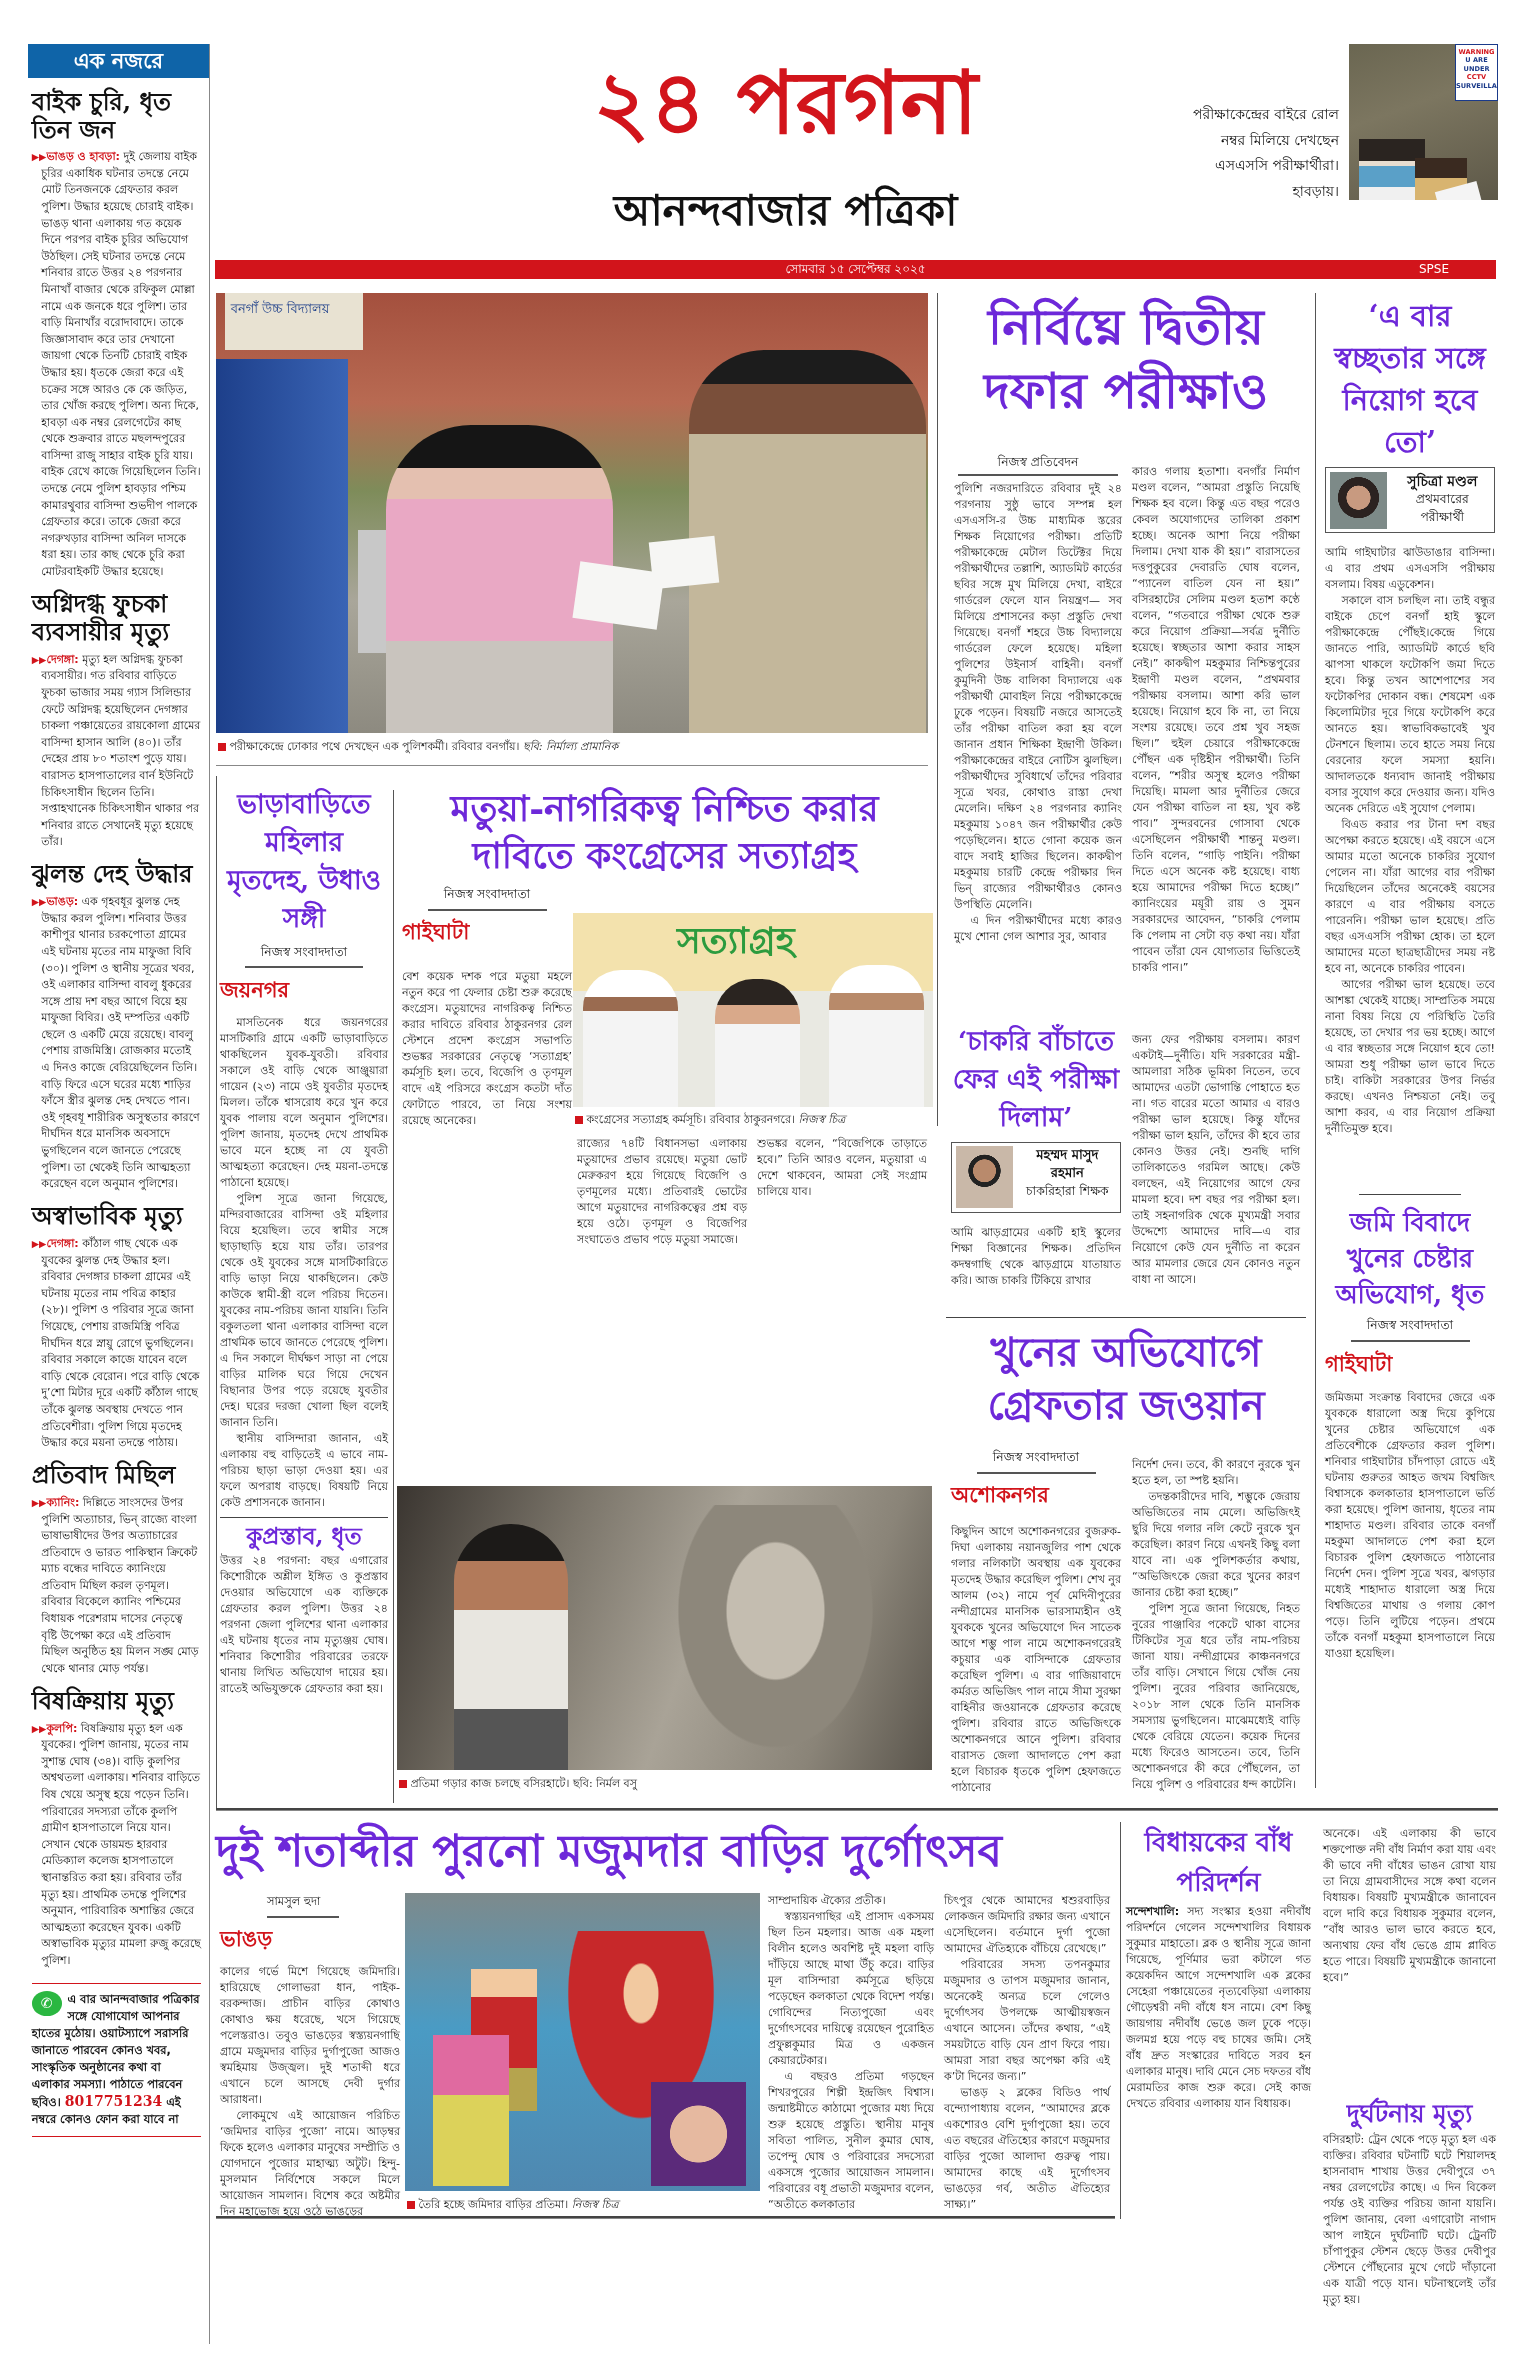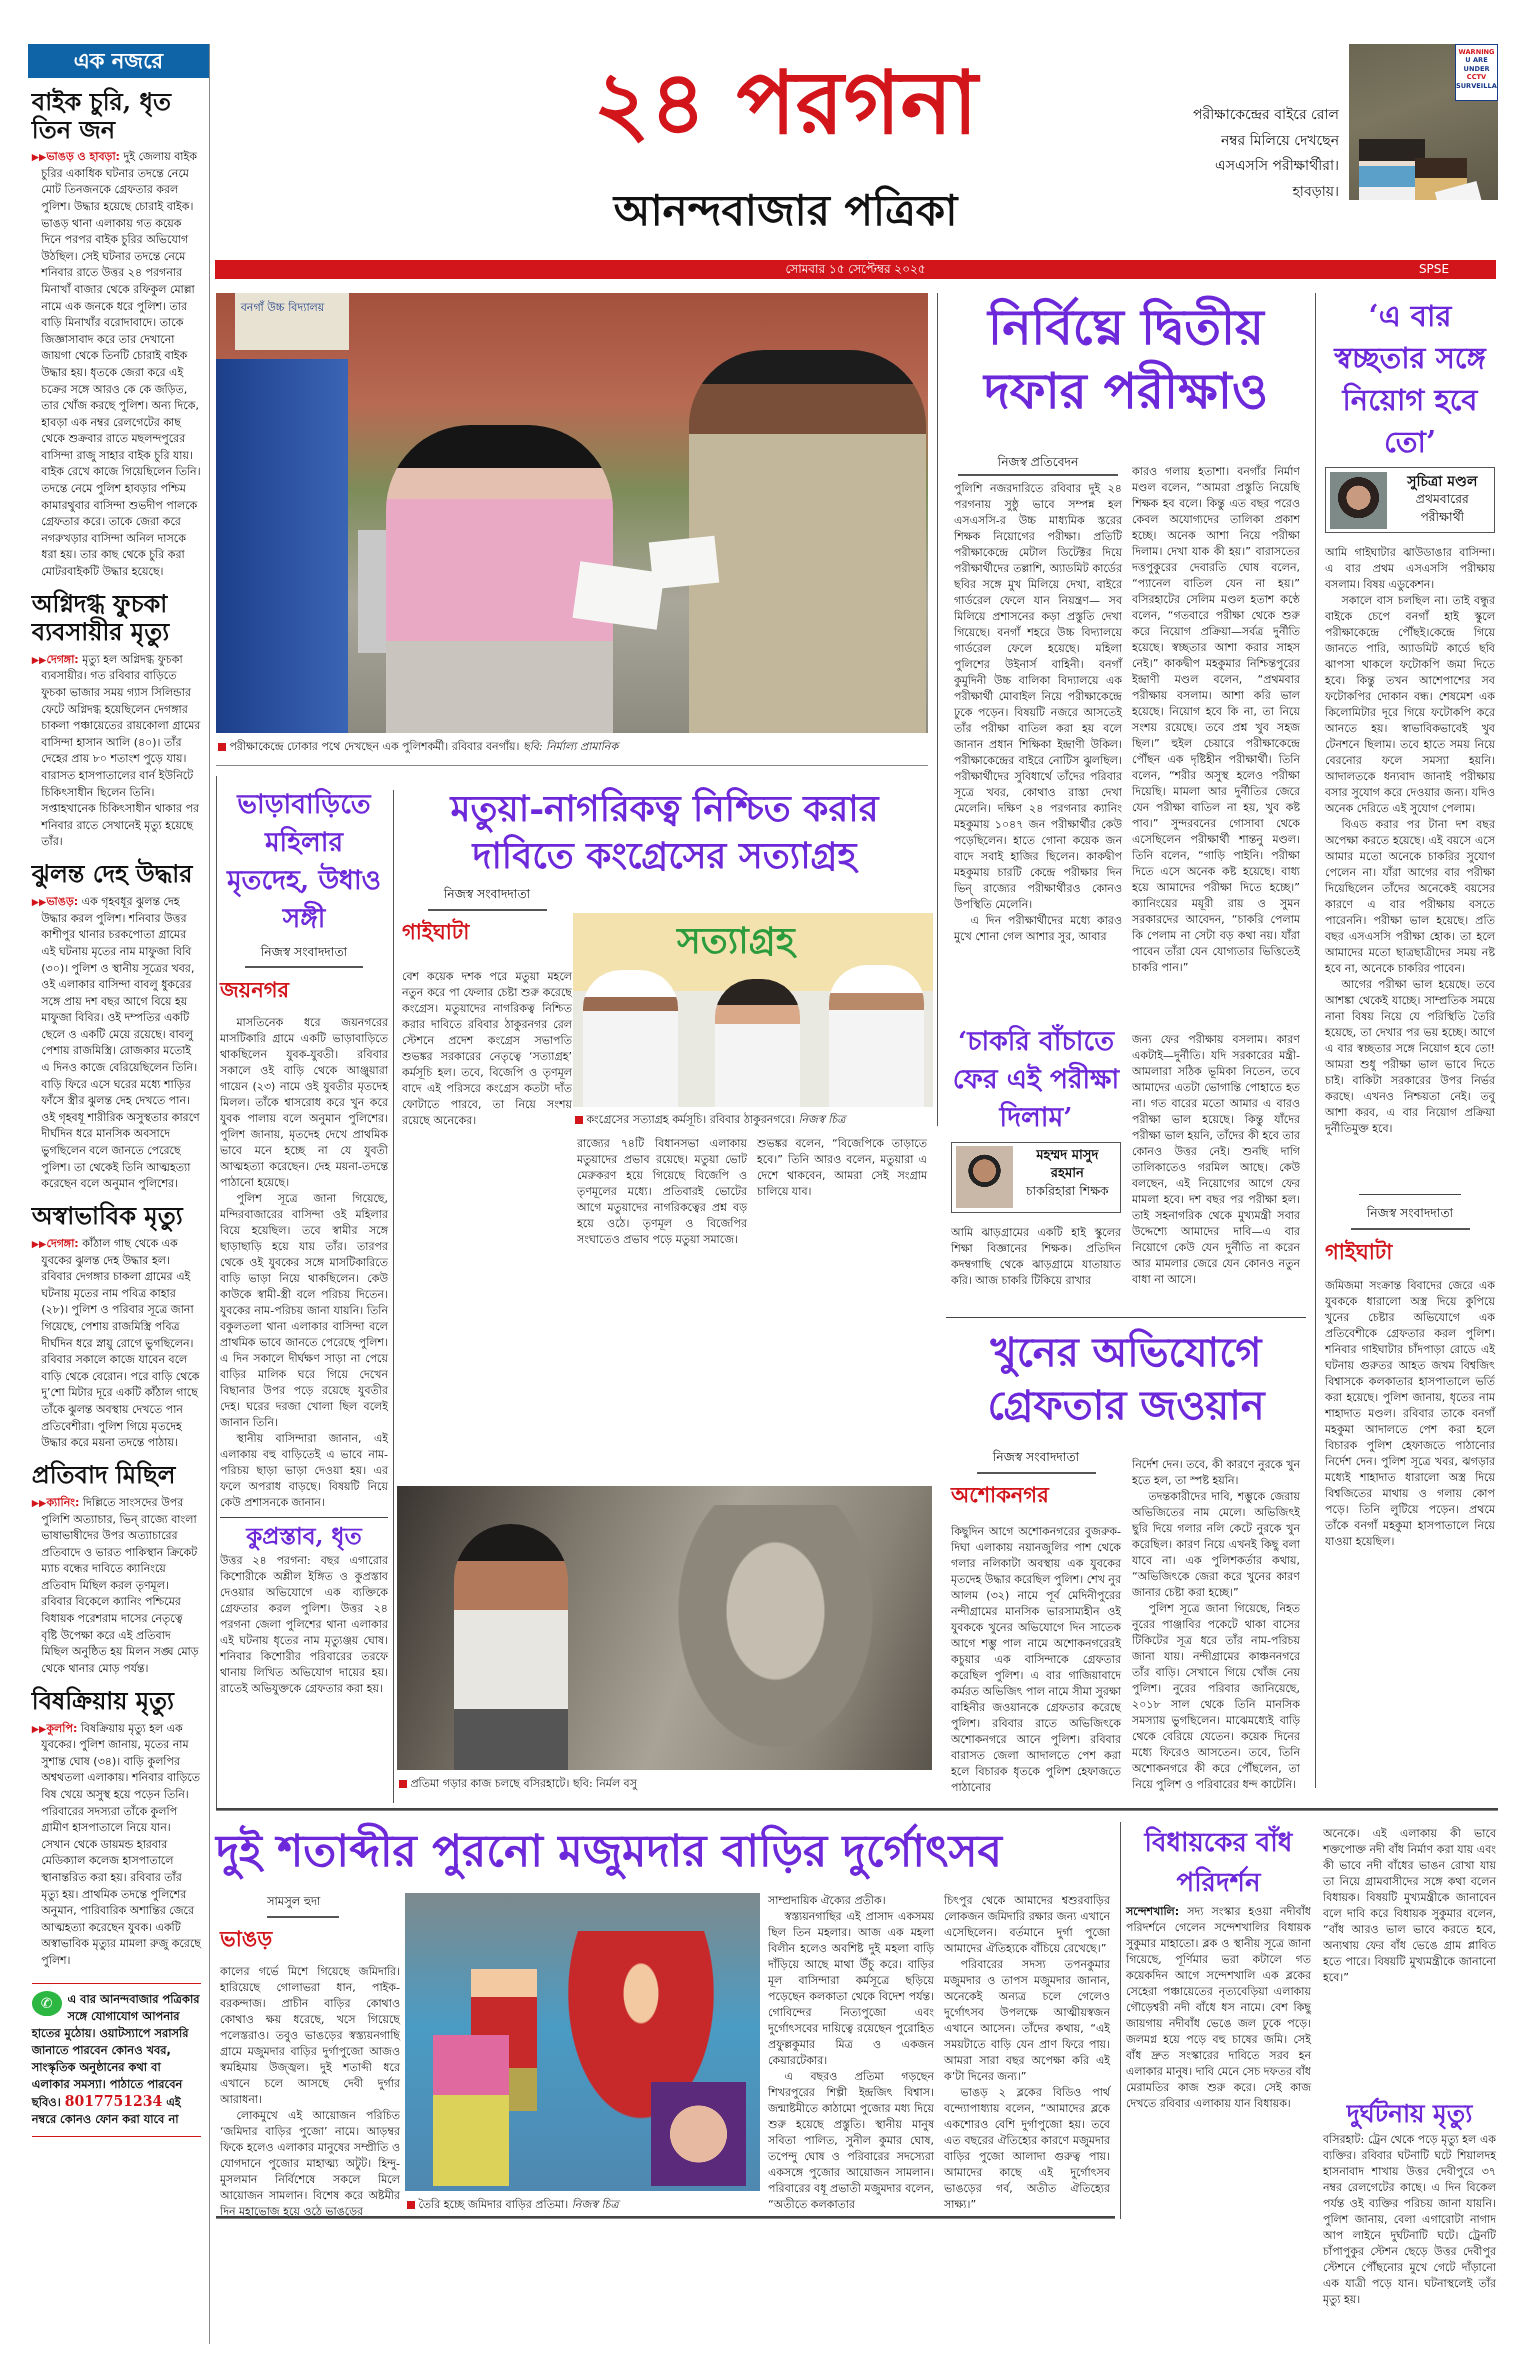--- a/index.html
+++ b/index.html
@@ -92,21 +92,21 @@
   <div style="position:absolute;left:66px;top:114px;width:52px;height:102px;background:linear-gradient(180deg,#3a2a20 0 20%,#d8b470 20%)"></div>
   <div style="position:absolute;left:90px;top:142px;width:43px;height:38px;background:#f4f4f4;transform:rotate(-15deg)"></div>
 </div>
 <div id="redbar" class="abs">
   <span class="date">সোমবার ১৫ সেপ্টেম্বর ২০২৫</span>
   <span class="ed">SPSE</span>
 </div>
 
 <div class="photo" style="left:216px;top:293px;width:712px;height:440px;background:linear-gradient(180deg,#a4503e 0%,#b86a52 25%,#7e8c5a 45%,#a9a69a 70%,#8d8a80 100%)">
   <div style="position:absolute;left:0;top:66px;width:132px;height:374px;background:linear-gradient(90deg,#1d3f8a,#3a64b5);"></div>
-  <div style="position:absolute;left:19px;top:0;width:114px;height:57px;background:#e8e2d2;color:#1d3f8a;font-size:11px;padding:5.7px">বনগাঁ উচ্চ বিদ্যালয়</div>
+  <div style="position:absolute;left:9px;top:0;width:138px;height:57px;background:#e8e2d2;color:#1d3f8a;font-size:13px;padding:5.7px">বনগাঁ উচ্চ বিদ্যালয়</div>
   <div style="position:absolute;left:142px;top:237px;width:85px;height:123px;background:#c8c8c8;color:#333;font-size:8.5px;writing-mode:vertical-rl;padding:3.8px">BONGAON HIGH SCHOOL</div>
   <div style="position:absolute;left:170px;top:132px;width:227px;height:308px;background:linear-gradient(180deg,#151515 0 14%,#e4c0b0 14% 24%,#e9a8c4 24% 70%,#c9c4be 70%);border-radius:85px 85px 0 0"></div>
   <div style="position:absolute;left:473px;top:57px;width:237px;height:383px;background:linear-gradient(180deg,#1c1c1c 0 9%,#7a4f3a 9% 22%,#c3b79b 22% 100%);border-radius:76px 76px 0 0"></div>
   <div style="position:absolute;left:360px;top:274px;width:85px;height:57px;background:#f6f6f4;transform:rotate(8deg)"></div>
   <div style="position:absolute;left:435px;top:246px;width:66px;height:47px;background:#f6f6f4;transform:rotate(-6deg)"></div>
 </div>
 <div class="abs caption" style="left:218px;top:738px;width:710px">
   <span class="sq"></span><span>পরীক্ষাকেন্দ্রে ঢোকার পথে দেখছেন এক পুলিশকর্মী। রবিবার বনগাঁয়।</span> <i>ছবি: নির্মাল্য প্রামানিক</i>
 </div>
 <div class="hrule" style="left:216px;top:765px;width:712px;height:0.9px;background:#888"></div>
@@ -223,20 +223,21 @@
     </div>
 </div>
 <div class="abs body-text" style="left:1132px;top:1457px;width:168px">
   <p class="noind">নির্দেশ দেন। তবে, কী কারণে নুরকে খুন হতে হল, তা স্পষ্ট হয়নি।</p>
   <p>তদন্তকারীদের দাবি, শম্ভুকে জেরায় অভিজিতের নাম মেলে। অভিজিৎই ছুরি দিয়ে গলার নলি কেটে নুরকে খুন করেছিল। কারণ নিয়ে এখনই কিছু বলা যাবে না। এক পুলিশকর্তার কথায়, “অভিজিৎকে জেরা করে খুনের কারণ জানার চেষ্টা করা হচ্ছে।”</p>
   <p>পুলিশ সূত্রে জানা গিয়েছে, নিহত নুরের পাঞ্জাবির পকেটে থাকা বাসের টিকিটের সূত্র ধরে তাঁর নাম-পরিচয় জানা যায়। নন্দীগ্রামের কাঞ্চননগরে তাঁর বাড়ি। সেখানে গিয়ে খোঁজ নেয় পুলিশ। নুরের পরিবার জানিয়েছে, ২০১৮ সাল থেকে তিনি মানসিক সমস্যায় ভুগছিলেন। মাঝেমধ্যেই বাড়ি থেকে বেরিয়ে যেতেন। কয়েক দিনের মধ্যে ফিরেও আসতেন। তবে, তিনি অশোকনগরে কী করে পৌঁছলেন, তা নিয়ে পুলিশ ও পরিবারের ধন্দ কাটেনি।</p>
 </div>
 
 <div class="abs" style="left:1325px;top:1194px;width:170px">
   <div class="hrule" style="position:relative;height:0.9px;width:60%;margin:0 auto 9.5px"></div>
+  <h2 class="hl" style="font-size:25.6px;text-align:center;line-height:36px">জমি বিবাদে খুনের চেষ্টার অভিযোগ, ধৃত</h2>
   <div class="byline" style="margin-top:3.8px">নিজস্ব সংবাদদাতা</div>
   <div class="place">গাইঘাটা</div>
   <div class="body-text" style="margin-top:7.6px">
       <p class="noind">জমিজমা সংক্রান্ত বিবাদের জেরে এক যুবককে ধারালো অস্ত্র দিয়ে কুপিয়ে খুনের চেষ্টার অভিযোগে এক প্রতিবেশীকে গ্রেফতার করল পুলিশ। শনিবার গাইঘাটার চাঁদপাড়া রোডে এই ঘটনায় গুরুতর আহত জখম বিশ্বজিৎ বিশ্বাসকে কলকাতার হাসপাতালে ভর্তি করা হয়েছে। পুলিশ জানায়, ধৃতের নাম শাহাদাত মণ্ডল। রবিবার তাকে বনগাঁ মহকুমা আদালতে পেশ করা হলে বিচারক পুলিশ হেফাজতে পাঠানোর নির্দেশ দেন। পুলিশ সূত্রে খবর, ঝগড়ার মধ্যেই শাহাদাত ধারালো অস্ত্র দিয়ে বিশ্বজিতের মাথায় ও গলায় কোপ পড়ে। তিনি লুটিয়ে পড়েন। প্রথমে তাঁকে বনগাঁ মহকুমা হাসপাতালে নিয়ে যাওয়া হয়েছিল।</p>
     </div>
 </div>
 
 <div class="hrule" style="left:216px;top:1808px;width:1282px;height:2.8px;border-bottom:0.9px solid #888"></div>
 
 <div class="abs" style="left:216px;top:1822px;width:880px">

